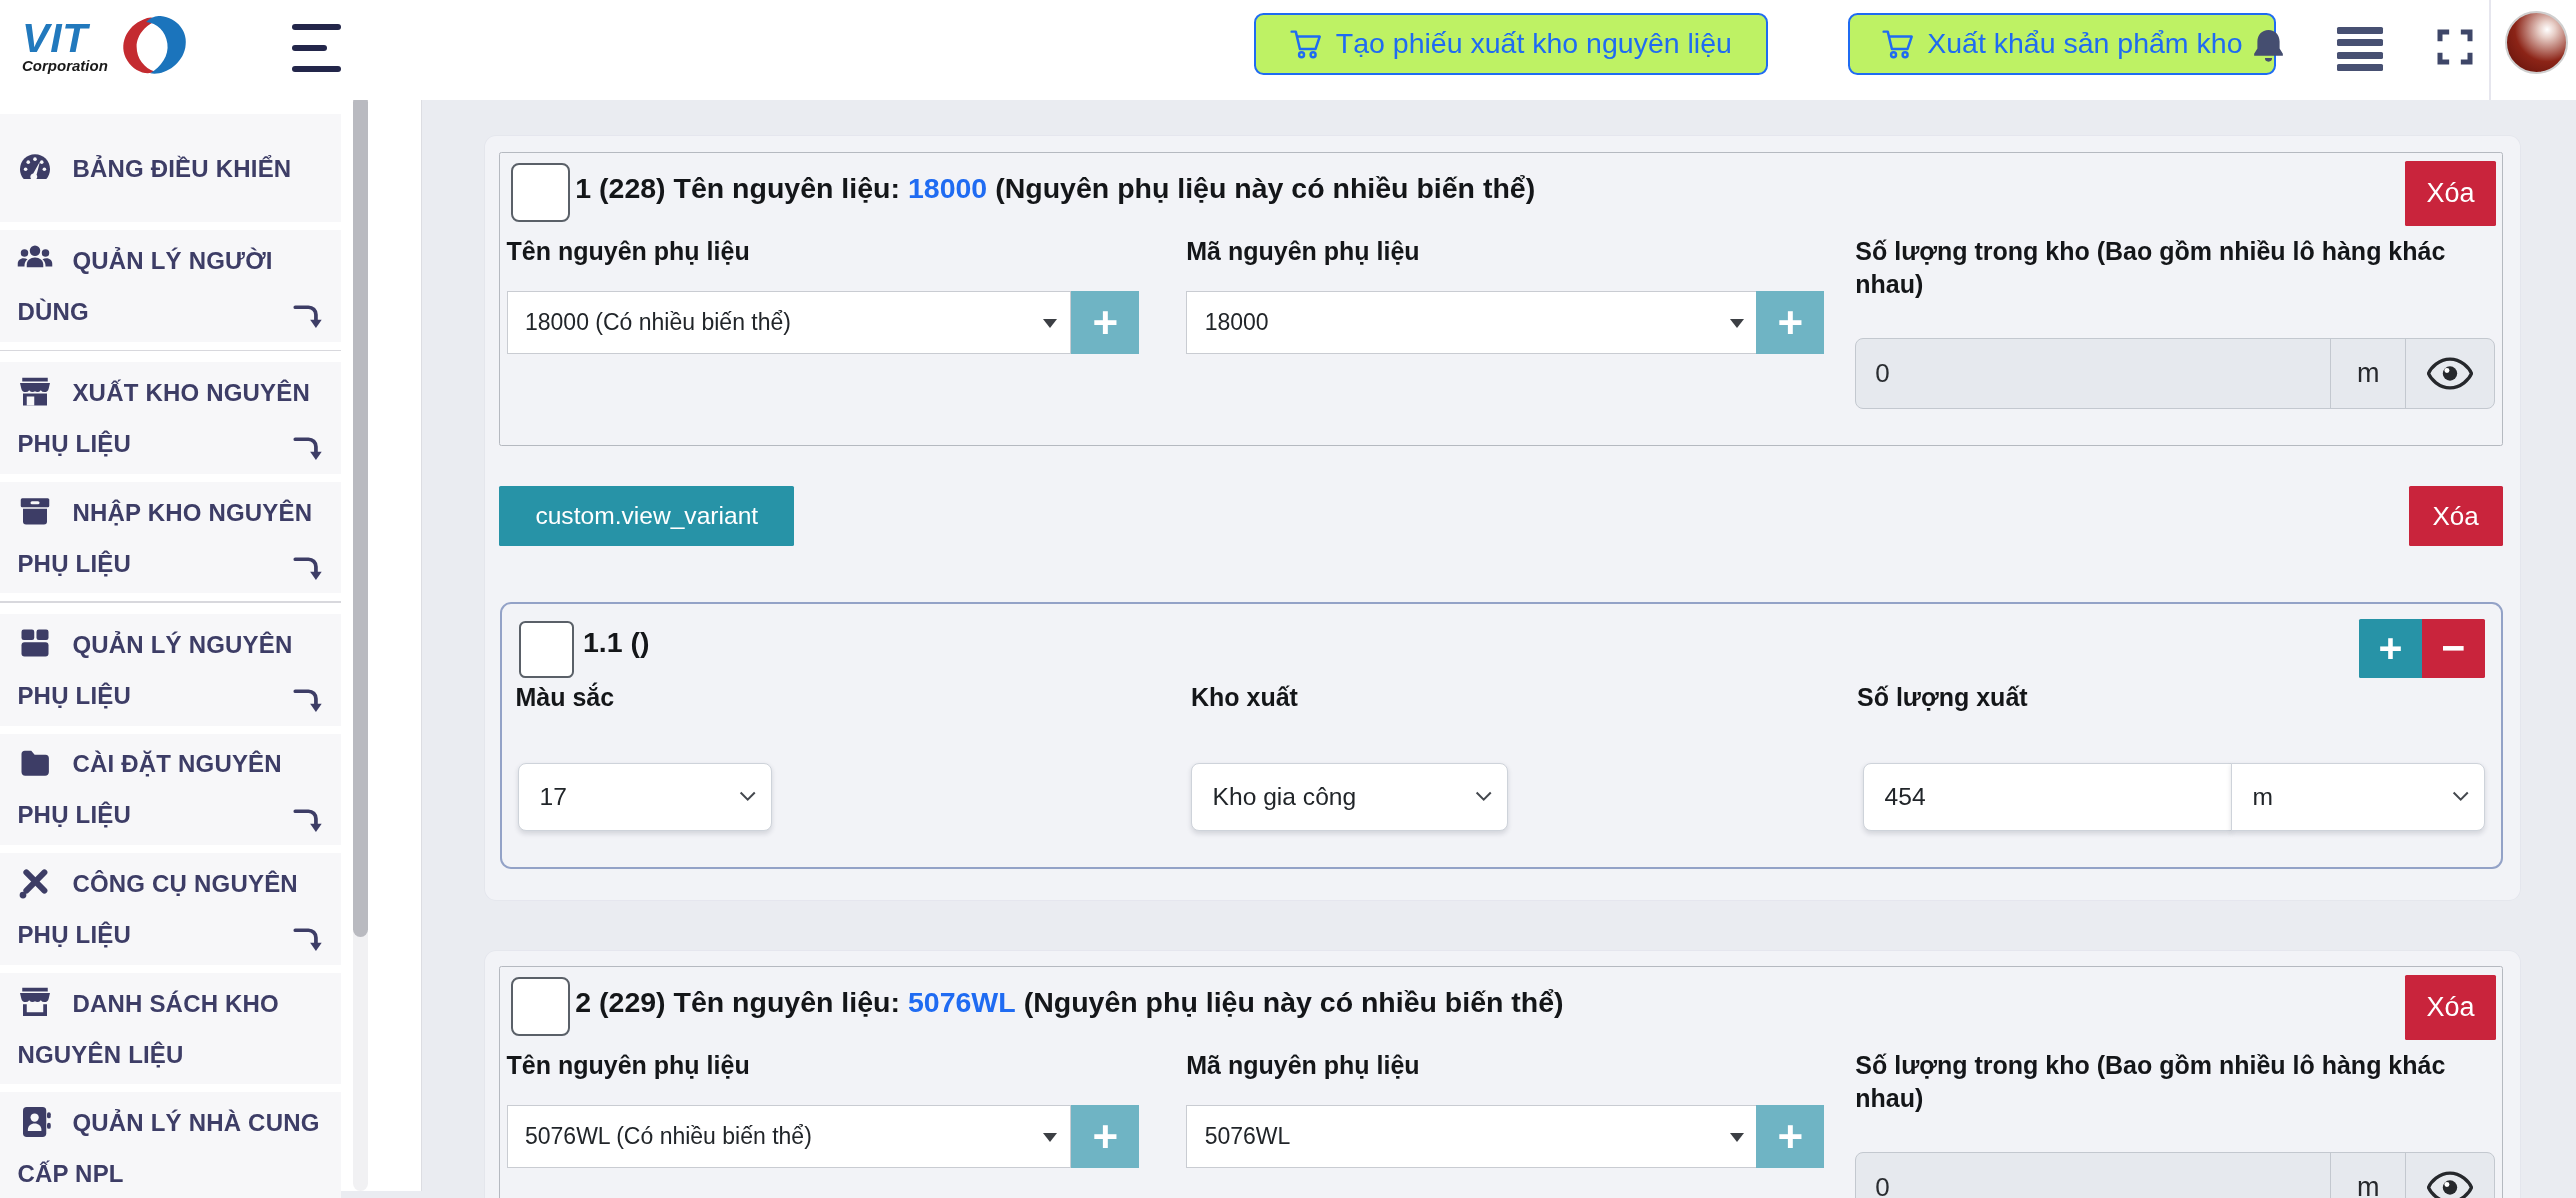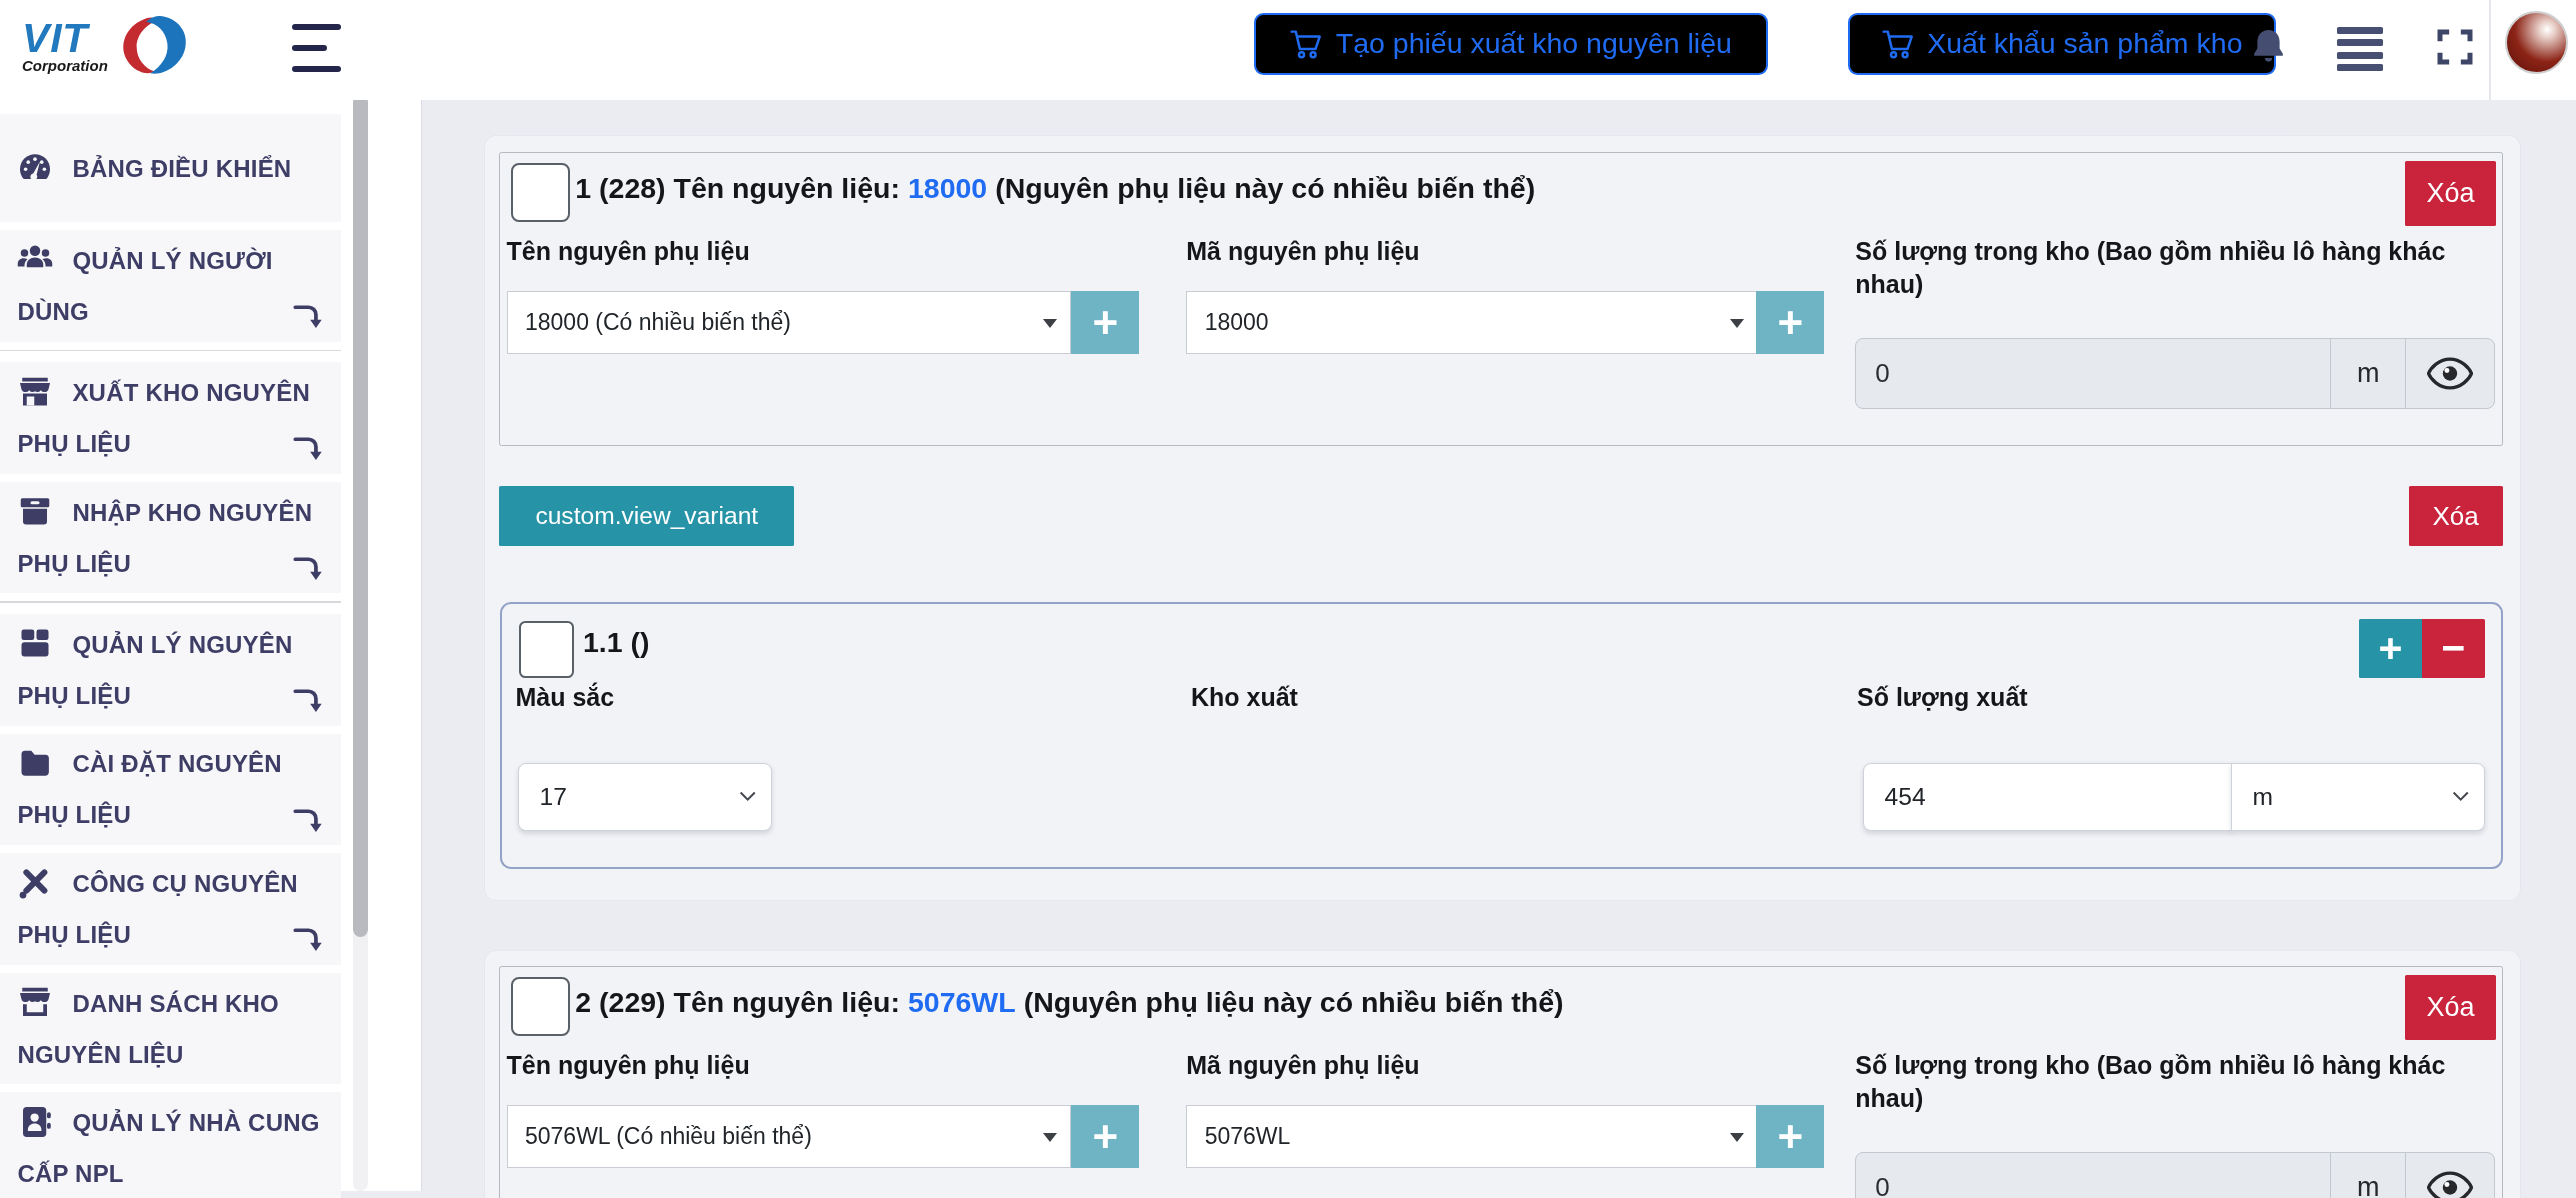--- a/index.html
+++ b/index.html
@@ -15,21 +15,21 @@
   .topbar { position:absolute; left:0; top:0; width:2576px; height:100px; background:#ffffff; z-index:5; }
   .logo { position:absolute; left:22px; top:4.8px; width:198px; height:82px; display:flex; align-items:center; }
   .logo-text { display:flex; flex-direction:column; align-items:flex-start; font-style:italic; }
   .logo-vit { font-size:41px; font-weight:700; color:#2279bd; letter-spacing:0.8px; line-height:40px; }
   .logo-corp { font-size:15px; font-weight:700; color:#1a1a1a; line-height:16px; }
   .logo-swoosh { margin-left:1.6px; }
   .hamburger { position:absolute; left:292px; top:24px; width:52px; height:48px; display:flex; flex-direction:column; justify-content:space-between; cursor:pointer; }
   .hamburger span { display:block; height:6.3px; border-radius:3.2px; background:#23264a; }
   .hamburger .h1 { width:49px; } .hamburger .h2 { width:35px; } .hamburger .h3 { width:49px; }
   .top-btn {
-    position:absolute; top:12.7px; height:62px; background:#000000;
+    position:absolute; top:12.7px; height:62px; background:#bef264;
     border:2.4px solid #1f6bf2; border-radius:9.5px; color:#1f6bf2;
     font-size:28.5px; font-weight:500; display:flex; align-items:center; justify-content:center; gap:12.7px;
     font-family:"Liberation Sans", sans-serif; cursor:pointer;
   }
   .btn-create { left:1254px; width:514px; }
   .btn-export { left:1848px; width:428px; }
   .top-icon { position:absolute; color:#454e70; cursor:pointer; }
   .icon-bell { left:2248px; top:25px; }
   .icon-bars4 { left:2337px; top:27px; width:46px; height:44px; display:flex; flex-direction:column; justify-content:space-between; }
   .icon-bars4 span { display:block; width:46px; height:7.1px; background:#475072; border-radius:1.6px; }
@@ -344,20 +344,26 @@
     <div class="var-label vl-1">Màu sắc</div>
     <div class="var-label vl-2">Kho xuất</div>
     <div class="var-label vl-3">Số lượng xuất</div>
 
     <div class="select2 s2-a">
       <span>17</span>
       <svg class="chev" width="17.4" height="11" viewBox="0 0 22 14">
           <path d="M2 2l9 9 9-9" fill="none" stroke="#44484e" stroke-width="2.6"></path>
         </svg>
     </div>
+    <div class="select2 s2-b">
+      <span>Kho gia công</span>
+      <svg class="chev" width="17.4" height="11" viewBox="0 0 22 14">
+          <path d="M2 2l9 9 9-9" fill="none" stroke="#44484e" stroke-width="2.6"></path>
+        </svg>
+    </div>
     <div class="var-qty-input">454</div>
     <div class="select2 var-unit-sel">
       <span>m</span>
       <svg class="chev" width="17.4" height="11" viewBox="0 0 22 14">
           <path d="M2 2l9 9 9-9" fill="none" stroke="#44484e" stroke-width="2.6"></path>
         </svg>
     </div>
   </div>
 </section>
 

